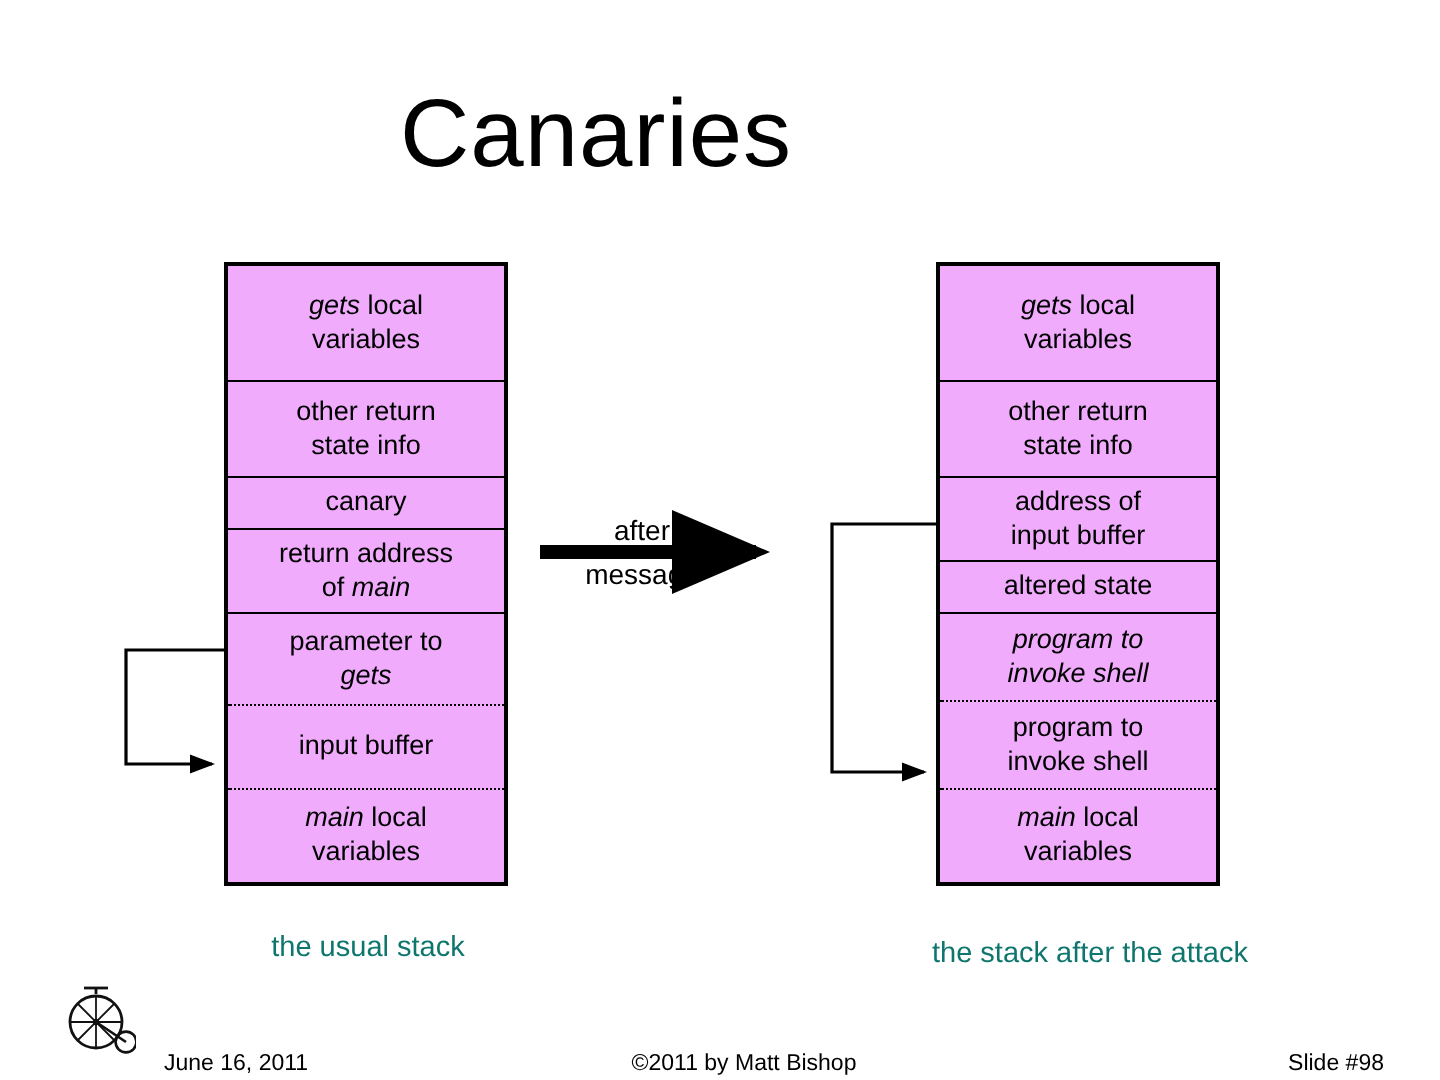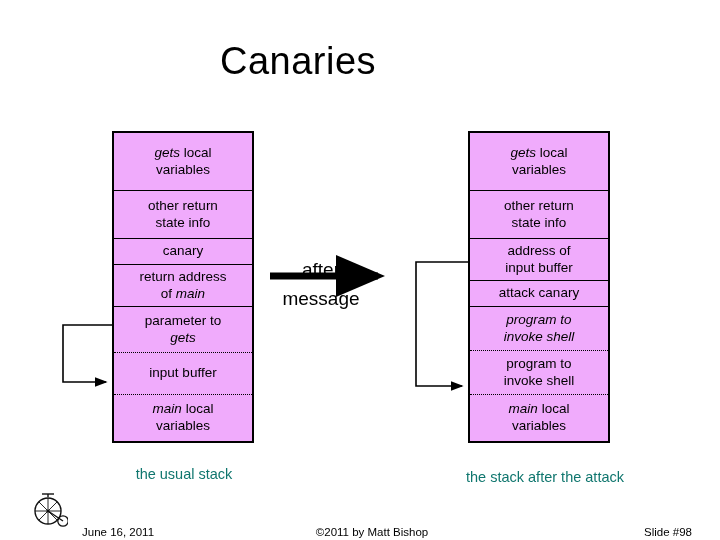--- a/index.html
+++ b/index.html
@@ -16,21 +16,21 @@
     position: relative;
   }
 
   
   .slide-title {
     position: absolute;
     top: 40px;
     left: 0;
     width: 596px;
     text-align: center;
-    font-size: 38px;
+    font-size: 48px;
     font-weight: 400;
     letter-spacing: 0.5px;
     color: #000;
   }
 
   
   .stack {
     position: absolute;
     border: 2px solid #000;
     box-sizing: border-box;
@@ -101,21 +101,21 @@
     width: 226px;
   }
 
   
   .mid-label {
     position: absolute;
     left: 274px;
     top: 255px;
     width: 94px;
     text-align: center;
-    font-size: 19px;
+    font-size: 14px;
     line-height: 1.55;
   }
 
   
   .overlay {
     position: absolute;
     left: 0; top: 0;
     width: 720px; height: 540px;
     pointer-events: none;
   }
@@ -207,21 +207,21 @@
   </div>
 
   <div class="cell rh3 solid-bottom">
     <span class="txt">
       <span>address of</span><br>
       <span>input buffer</span>
     </span>
   </div>
 
   <div class="cell rh4 solid-bottom">
-    <span class="txt">attack canary</span>
+    <span class="txt">altered state</span>
   </div>
 
   <div class="cell rh5 dotted-bottom italic">
     <span class="txt">
       <span>program to</span><br>
       <span>invoke shell</span>
     </span>
   </div>
 
   <div class="cell rh6 dotted-bottom">

